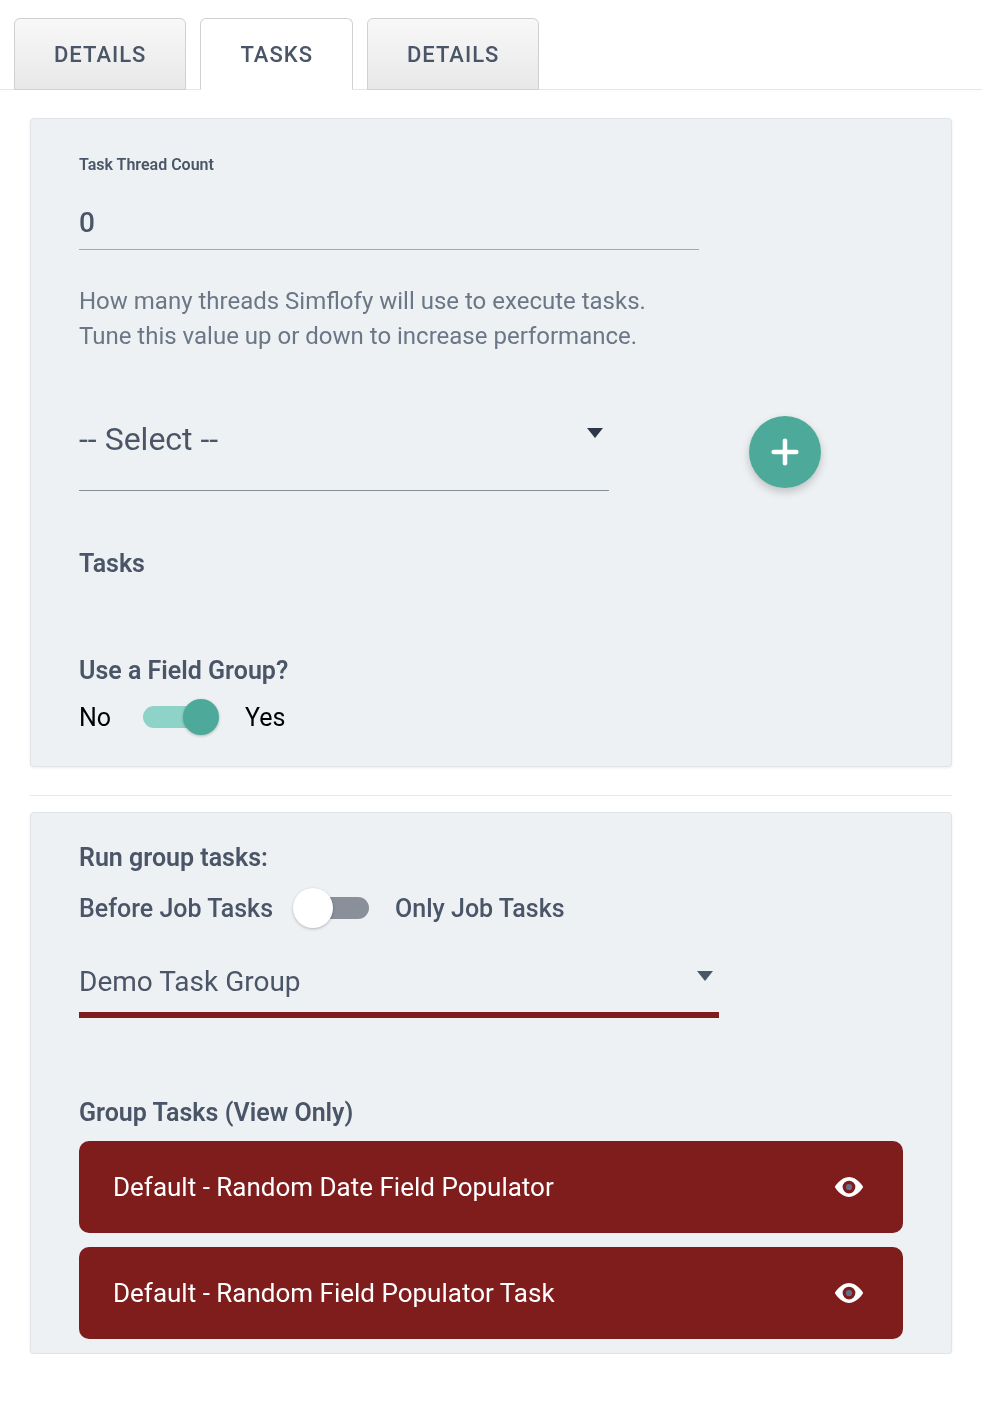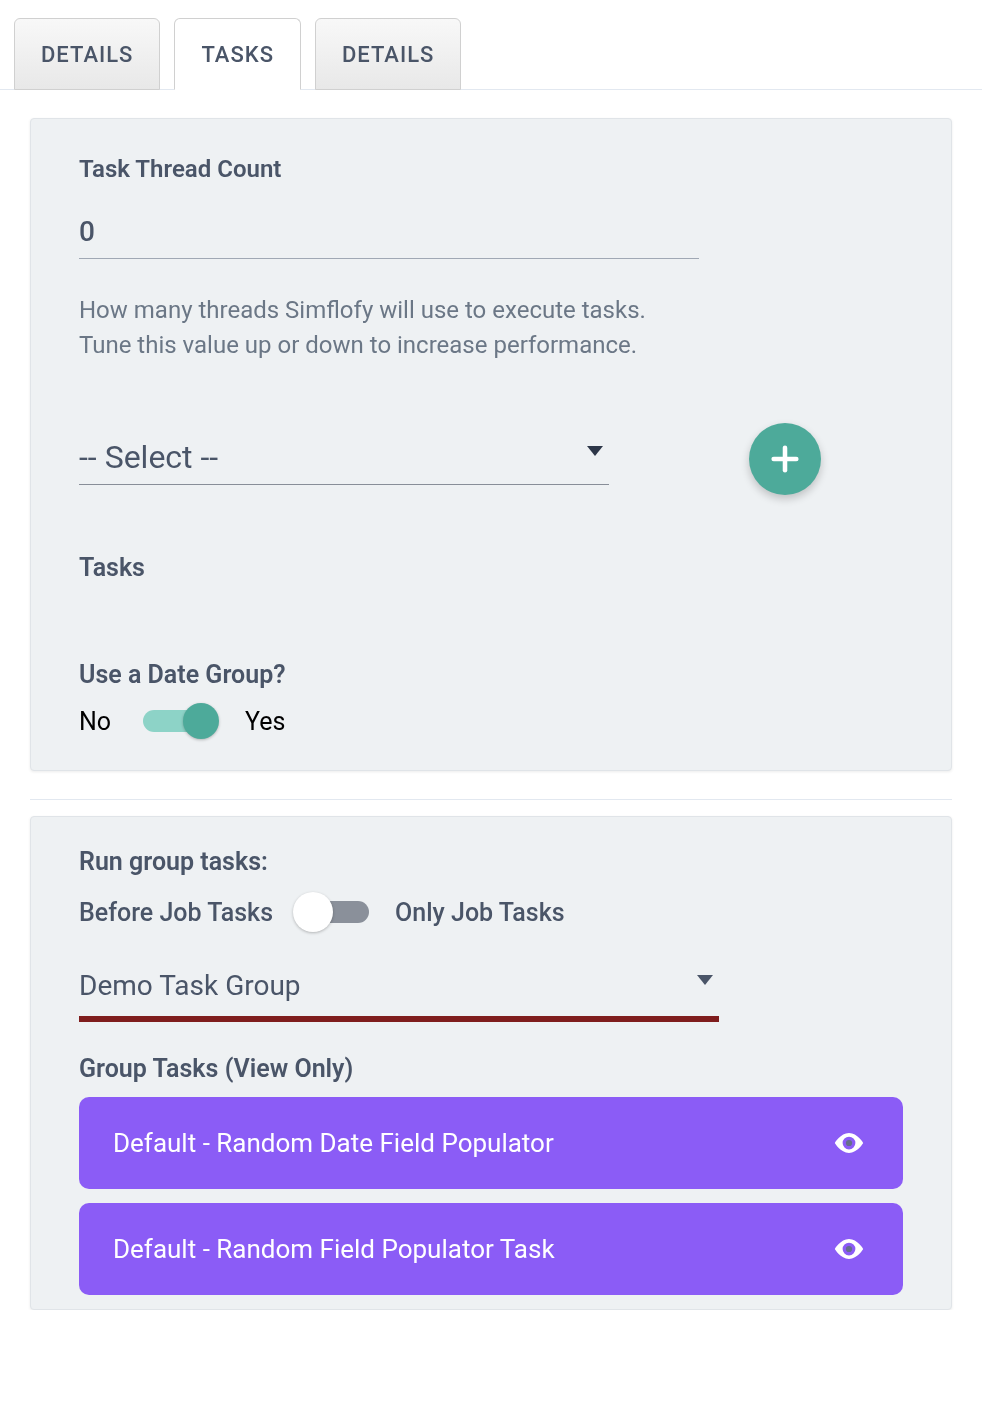--- a/index.html
+++ b/index.html
@@ -17,21 +17,21 @@
     padding: 10px 14px 0 14px;
     border-bottom: 1px solid #e2e8f0;
     height: 90px;
     align-items: stretch;
   }
   .tab {
     border: 1px solid #d0d0d0;
     border-top-left-radius: 6px;
     border-top-right-radius: 6px;
     background: linear-gradient(to bottom, #f8f8f8, #e8e8e8);
-    padding: 0 26px;
+    padding: 0 39px;
     font-size: 22px;
     letter-spacing: 1px;
     color: #4a5568;
     font-weight: 500;
     display: flex;
     align-items: center;
     height: 72px;
     margin-top: 8px;
     position: relative;
     cursor: pointer;
@@ -46,21 +46,21 @@
   .card {
     margin: 28px 30px 0 30px;
     background: #eef1f3;
     border: 1px solid #e0e4e8;
     border-radius: 4px;
     padding: 36px 48px 34px 48px;
     box-shadow: 0 1px 3px rgba(0,0,0,0.08);
   }
 
   .section-label {
-    font-size: 24px;
+    font-size: 16px;
     font-weight: 600;
     color: #4a5568;
     margin-bottom: 26px;
   }
 
   
   .text-input {
     width: 620px;
     border: none;
     border-bottom: 1px solid #a0a8b4;
@@ -92,21 +92,21 @@
     position: relative;
     width: 530px;
   }
   .select {
     width: 100%;
     border: none;
     border-bottom: 1px solid #888e98;
     background: transparent;
     font-size: 32px;
     color: #4a5568;
-    padding: 6px 40px 8px 0;
+    padding: 6px 40px 32px 0;
     outline: none;
     appearance: none;
     -webkit-appearance: none;
     font-family: inherit;
     cursor: pointer;
   }
   .caret {
     position: absolute;
     right: 6px;
     top: 14px;
@@ -187,21 +187,21 @@
   }
 
   .divider {
     height: 1px;
     background: #e2e8f0;
     margin: 28px 30px 0 30px;
   }
 
   
   .group-task-item {
-    background: #8b5cf6;
+    background: #7f1d1d;
     color: #ffffff;
     border-radius: 10px;
     padding: 26px 34px;
     display: flex;
     align-items: center;
     justify-content: space-between;
     font-size: 26px;
     margin-top: 14px;
   }
   .group-task-item:first-of-type { margin-top: 26px; }
@@ -258,21 +258,21 @@
     border-left: 8px solid transparent;
     border-right: 8px solid transparent;
     border-top: 10px solid #4a5568;
     pointer-events: none;
   }
 
   .group-view-label {
     font-size: 25px;
     font-weight: 600;
     color: #4a5568;
-    margin-top: 32px;
+    margin-top: 80px;
   }
 </style>
 </head>
 <body>
 
 <div class="tabs">
   <div class="tab">DETAILS</div>
   <div class="tab active">TASKS</div>
   <div class="tab">DETAILS</div>
 </div>
@@ -292,21 +292,21 @@
     <button class="fab">
       <svg viewBox="0 0 24 24" fill="none" stroke="#ffffff" stroke-width="3.2" stroke-linecap="round">
         <line x1="12" y1="4" x2="12" y2="20"></line>
         <line x1="4" y1="12" x2="20" y2="12"></line>
       </svg>
     </button>
   </div>
 
   <div class="sub-label">Tasks</div>
 
-  <div class="sub-label tight" style="margin-top:78px;">Use a Date Group?</div>
+  <div class="sub-label tight" style="margin-top:78px;">Use a Field Group?</div>
   <div class="toggle-row">
     <span>No</span>
     <div class="toggle on">
       <div class="knob"></div>
     </div>
     <span>Yes</span>
   </div>
 </div>
 
 <div class="divider"></div>

